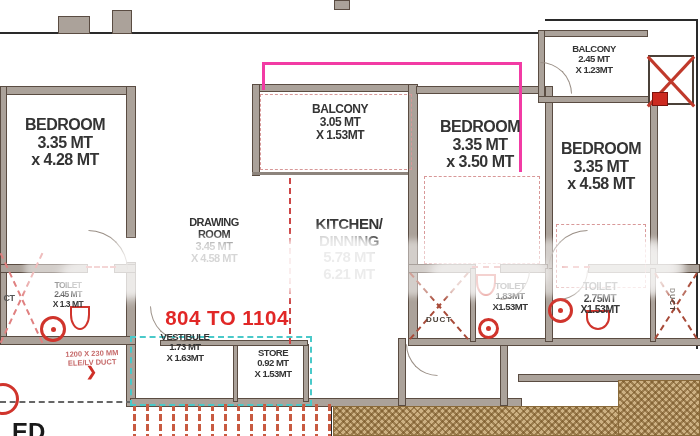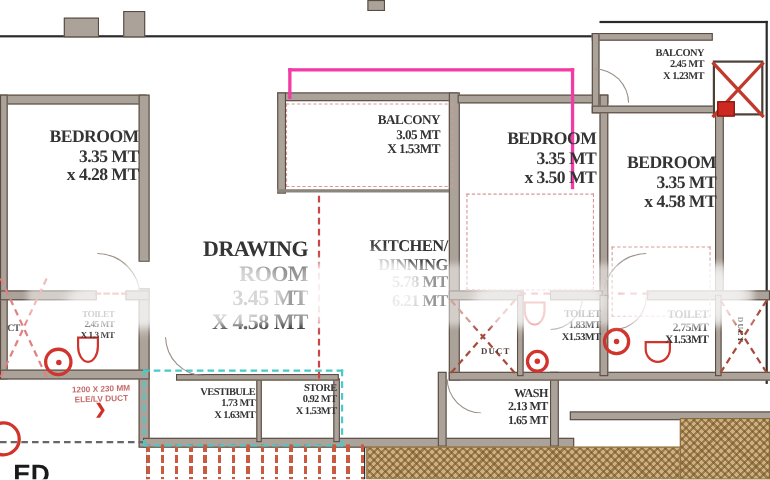--- a/index.html
+++ b/index.html
@@ -3,22 +3,22 @@
 <meta charset="utf-8">
 <style>
   html,body{margin:0;padding:0;background:#fff;}
   #plan{
     position:relative;width:700px;height:436px;background:#ffffff;
     font-family:"Liberation Sans",sans-serif;overflow:hidden;
   }
   .wall{position:absolute;background:#aba29a;border:1px solid #5a4c42;box-sizing:border-box;}
   .bline{position:absolute;background:#2a2a2a;}
   .lbl{
-    position:absolute;white-space:pre-line;text-align:right;color:#343434;
-    font-weight:700;line-height:1.1;letter-spacing:-0.5px;z-index:20;font-family:Liberation Serif, serif;
+    position:absolute;white-space:pre-line;text-align:center;color:#343434;
+    font-weight:700;line-height:1.1;letter-spacing:-0.5px;z-index:20;
   }
   .red-annot{position:absolute;z-index:30;font-weight:700;}
   .arc{position:absolute;border:1.4px solid #998e85;background:transparent;box-sizing:border-box;z-index:5;}
   .dashred{position:absolute;border-top:2px dashed #cc4545;z-index:6;}
   .dashredv{position:absolute;border-left:2px dashed #cc4545;z-index:6;}
   .furn{position:absolute;border:1px dashed #d89898;z-index:4;}
   .cyanbox{position:absolute;border:2px dashed #49c9c9;z-index:3;box-sizing:border-box;}
   .xline{position:absolute;height:0;border-top:2px dashed #a84a38;transform-origin:center;z-index:8;}
   .xline.solidred{border-top:3px solid #c0392b;}
   .xline.pinkdash{border-top:2px dashed #e08080;}
@@ -151,50 +151,48 @@
 X 1.53MT</div>
   <div class="lbl" style="left:548px;top:44px;width:92px;font-size:9.5px;">BALCONY
 2.45 MT
 X 1.23MT</div>
   <div class="lbl" style="left:418px;top:118px;width:124px;font-size:16px;">BEDROOM
 3.35 MT
 x 3.50 MT</div>
   <div class="lbl" style="left:551px;top:140px;width:100px;font-size:16px;">BEDROOM
 3.35 MT
 x 4.58 MT</div>
-  <div class="lbl" style="left:148px;top:216px;width:132px;font-size:20px;">DRAWING
+  <div class="lbl" style="left:148px;top:216px;width:132px;font-size:11px;">DRAWING
 ROOM
 3.45 MT
 X 4.58 MT</div>
   <div class="lbl" style="left:291px;top:216px;width:116px;font-size:15px;">KITCHEN/
 DINNING
 5.78 MT
 6.21 MT</div>
   <div class="lbl" style="left:32px;top:281px;width:72px;font-size:8.5px;">TOILET
 2.45 MT
 X 1.3 MT</div>
-  <div class="lbl" style="left:138px;top:352px;width:94px;font-size:9.5px;">VESTIBULE
+  <div class="lbl" style="left:138px;top:332px;width:94px;font-size:9.5px;">VESTIBULE
 1.73 MT
 X 1.63MT</div>
   <div class="lbl" style="left:240px;top:348px;width:66px;font-size:9.5px;">STORE
 0.92 MT
 X 1.53MT</div>
-  <div class="lbl" style="left:412px;top:352px;width:86px;font-size:11px;">WASH
-2.13 MT
-1.65 MT</div>
   <div class="lbl" style="left:474px;top:281px;width:72px;font-size:9.5px;">TOILET
 1.83MT
 X1.53MT</div>
   <div class="lbl" style="left:556px;top:281px;width:88px;font-size:10.5px;">TOILET
 2.75MT
 X1.53MT</div>
   <div class="lbl" style="left:414px;top:316px;width:50px;font-size:8px;letter-spacing:1px;color:#4a4038;">DUCT</div>
   <div class="lbl vtext" style="left:668px;top:288px;font-size:7px;letter-spacing:1px;color:#4a4038;">DUCT</div>
   <div class="lbl" style="left:0;top:294px;width:18px;font-size:9px;color:#555;">CT</div>
 
+  <div class="red-annot" style="left:146px;top:306px;width:162px;text-align:center;font-size:20.5px;color:#e12726;letter-spacing:0.5px;">804 TO 1104</div>
   <div class="red-annot" style="left:44px;top:349px;width:96px;text-align:center;font-size:7.5px;color:#c66a6a;white-space:pre-line;transform:rotate(-2deg);line-height:1.2;">1200 X 230 MM
 ELE/LV DUCT</div>
   <div class="red-annot" style="left:86px;top:364px;font-size:13px;color:#cf3028;">❯</div>
   <div class="red-annot" style="left:12px;top:418px;font-size:24px;color:#1a1a1a;letter-spacing:0;z-index:60;">ED</div>
 
   <div class="wmband" style="left:25px;top:240px;width:660px;height:56px;"></div>
   <div class="wm" style="left:275px;top:228px;width:110px;height:75px;"></div>
   <div class="wm" style="left:150px;top:238px;width:110px;height:58px;opacity:.75;"></div>
   <div class="wm" style="left:60px;top:250px;width:110px;height:52px;opacity:.7;"></div>
   <div class="wm" style="left:430px;top:246px;width:120px;height:54px;opacity:.7;"></div>

